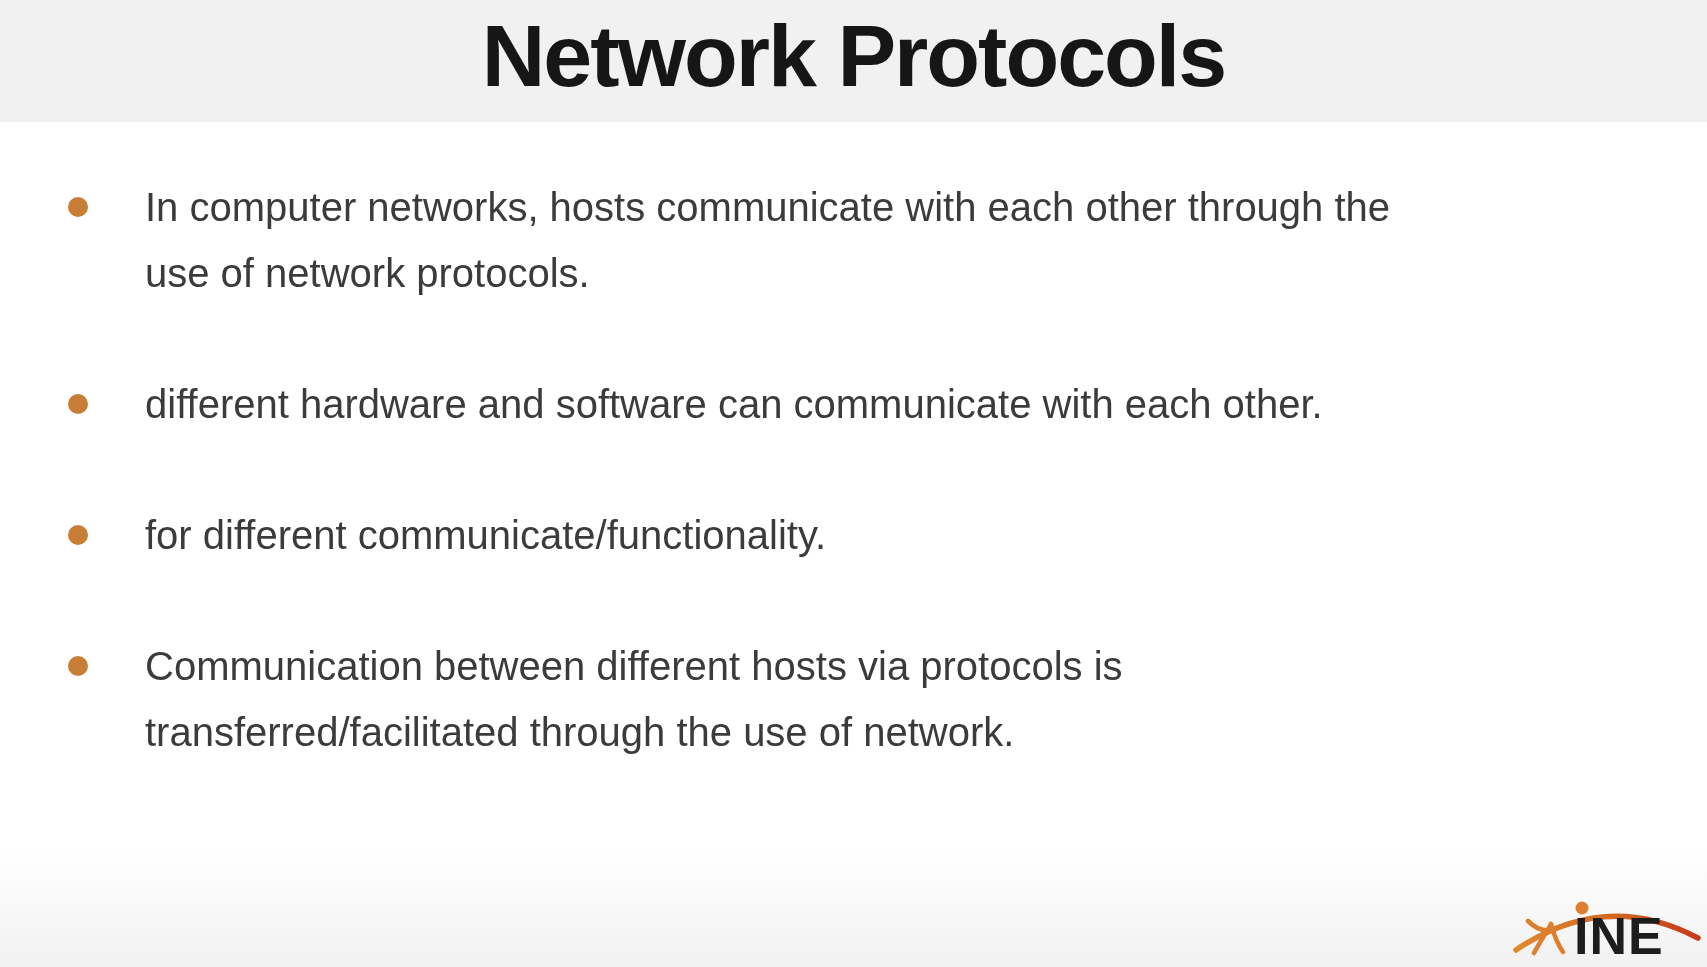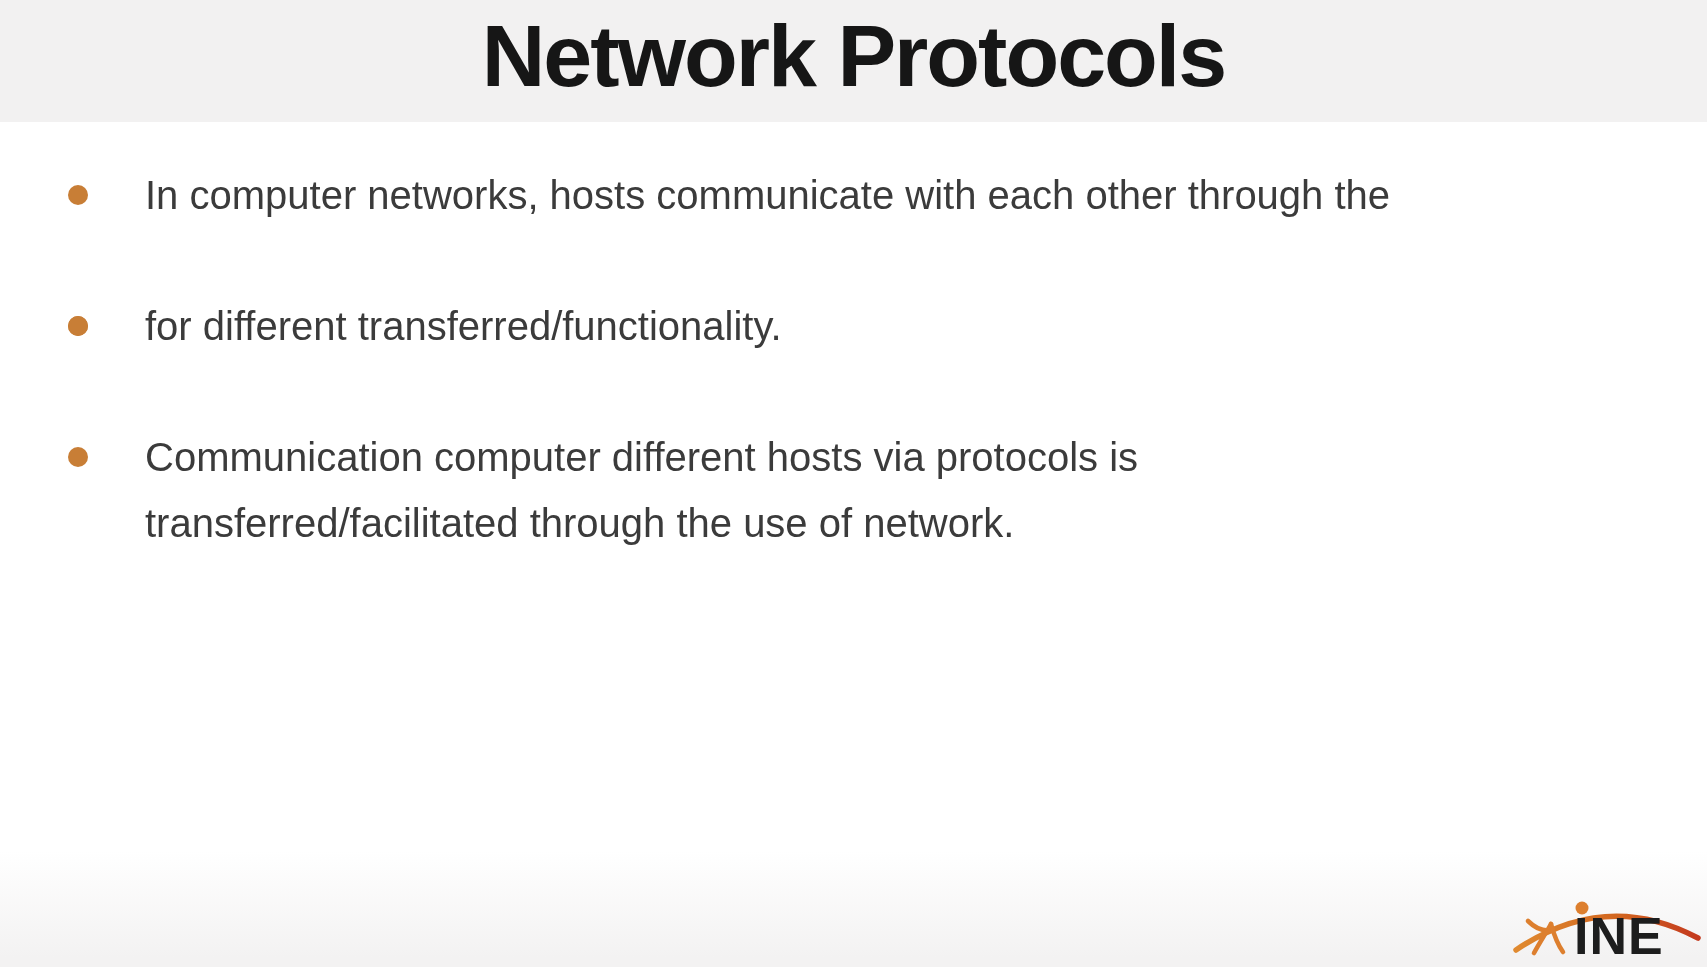--- a/index.html
+++ b/index.html
@@ -37,21 +37,21 @@
     font-weight: bold;
     letter-spacing: -2px;
     color: #161616;
     white-space: nowrap;
   }
 
   
   .bullets {
     list-style: none;
     margin: 0;
-    padding: 40px 10px 0 0;
+    padding: 52px 10px 0 0;
   }
 
   .bullet-item {
     position: relative;
     padding-left: 145px;
     margin-bottom: 65px;
     font-size: 40px;
     line-height: 66px;
     color: #3b3b3b;
   }
@@ -87,34 +87,36 @@
 
   <div class="header">
     <h1 class="title">Network Protocols</h1>
   </div>
 
   <ul class="bullets">
 
     <li class="bullet-item">
       <span class="bullet-dot"></span>
       <span class="bullet-line">In computer networks, hosts communicate with each other through the</span>
+      <span class="bullet-line">use of network protocols.</span>
     </li>
 
     <li class="bullet-item">
       <span class="bullet-dot"></span>
+      <span class="bullet-line">different hardware and software can communicate with each other.</span>
     </li>
 
     <li class="bullet-item">
       <span class="bullet-dot"></span>
-      <span class="bullet-line">for different transferred/functionality.</span>
+      <span class="bullet-line">for different communicate/functionality.</span>
     </li>
 
     <li class="bullet-item">
       <span class="bullet-dot"></span>
-      <span class="bullet-line">Communication computer different hosts via protocols is</span>
+      <span class="bullet-line">Communication between different hosts via protocols is</span>
       <span class="bullet-line">transferred/facilitated through the use of network.</span>
     </li>
 
   </ul>
 
   <svg class="logo" viewBox="0 0 194 62" xmlns="http://www.w3.org/2000/svg">
     <defs>
       <linearGradient id="arc-gradient" x1="0" y1="0" x2="1" y2="0">
         <stop offset="0" stop-color="#e08a30"></stop>
         <stop offset="0.55" stop-color="#d2661f"></stop>

